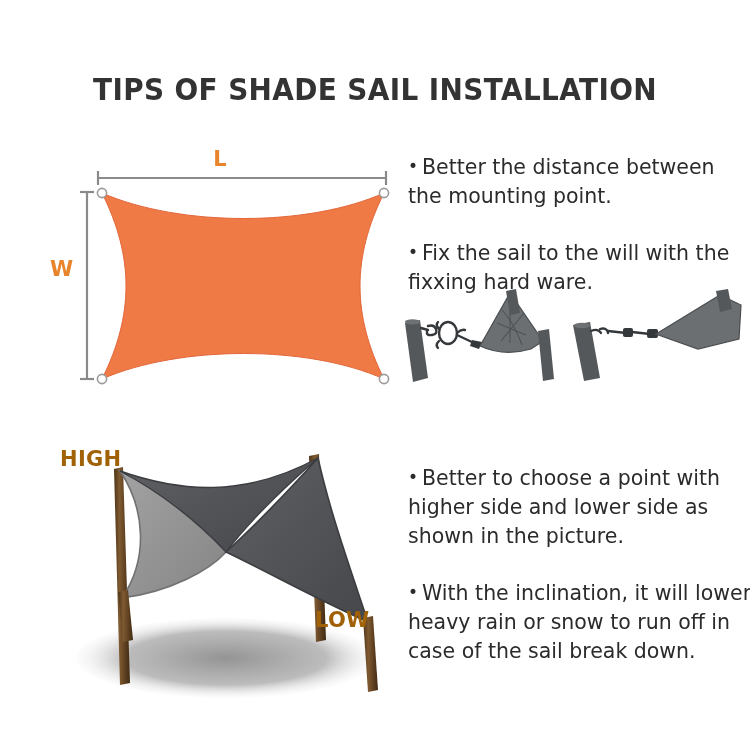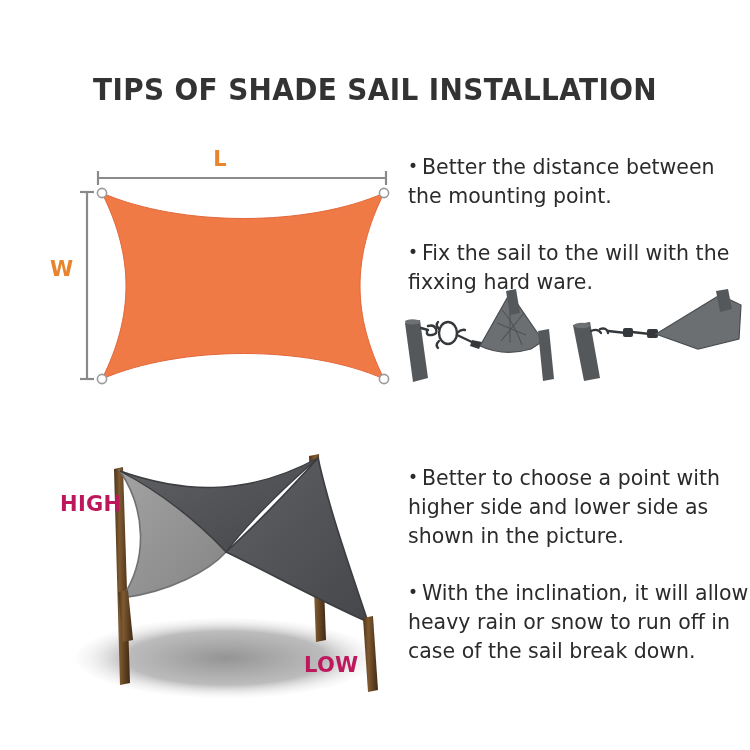--- a/index.html
+++ b/index.html
@@ -69,29 +69,28 @@
     font-family: "DejaVu Sans", sans-serif;
   }
   #dim-label-l { left: 0; top: 2px; width: 360px; text-align: center; }
   #dim-label-w { left: 10px; top: 112px; }
 
   
   #canopy-panel { left: 30px; top: 440px; width: 390px; height: 270px; }
 
   .corner-label {
     position: absolute;
-    color: #be185d;
+    color: #a16207;
     font-weight: bold;
     font-size: 21px;
     font-family: "DejaVu Sans", sans-serif;
     letter-spacing: 0.3px;
-    margin-top: 45px;
   }
   #label-high { left: 30px; top: 7px; }
-  #label-low  { left: 274px; top: 168px; }
+  #label-low  { left: 285px; top: 168px; }
 
   
   #hardware-panel { left: 398px; top: 283px; width: 352px; height: 100px; }
 
   svg { display: block; overflow: visible; }
 </style>
 </head>
 <body>
 
 <div id="infographic-title">TIPS OF SHADE SAIL INSTALLATION</div>
@@ -258,17 +257,17 @@
 
 <div class="text-col" id="tips-lower" style="top:463px;">
 
   <p class="bullet-para">
     <span class="ln"><span class="bullet-dot">•</span><span>Better to choose a point with</span></span>
     <span class="ln">higher side and lower side as</span>
     <span class="ln">shown in the picture.</span>
   </p>
 
   <p class="bullet-para">
-    <span class="ln"><span class="bullet-dot">•</span><span>With the inclination, it will allow</span></span>
+    <span class="ln"><span class="bullet-dot">•</span><span>With the inclination, it will lower</span></span>
     <span class="ln">heavy rain or snow to run off in</span>
     <span class="ln">case of the sail break down.</span>
   </p>
 </div>
 
 </body></html>

